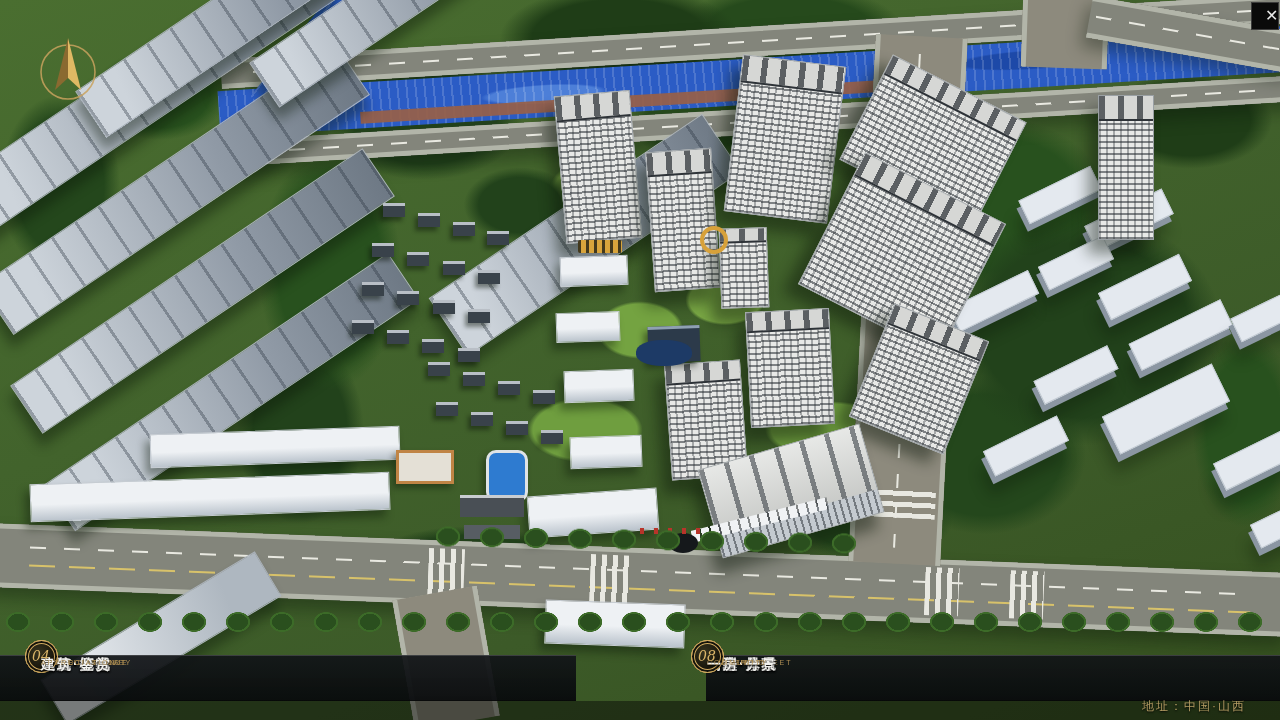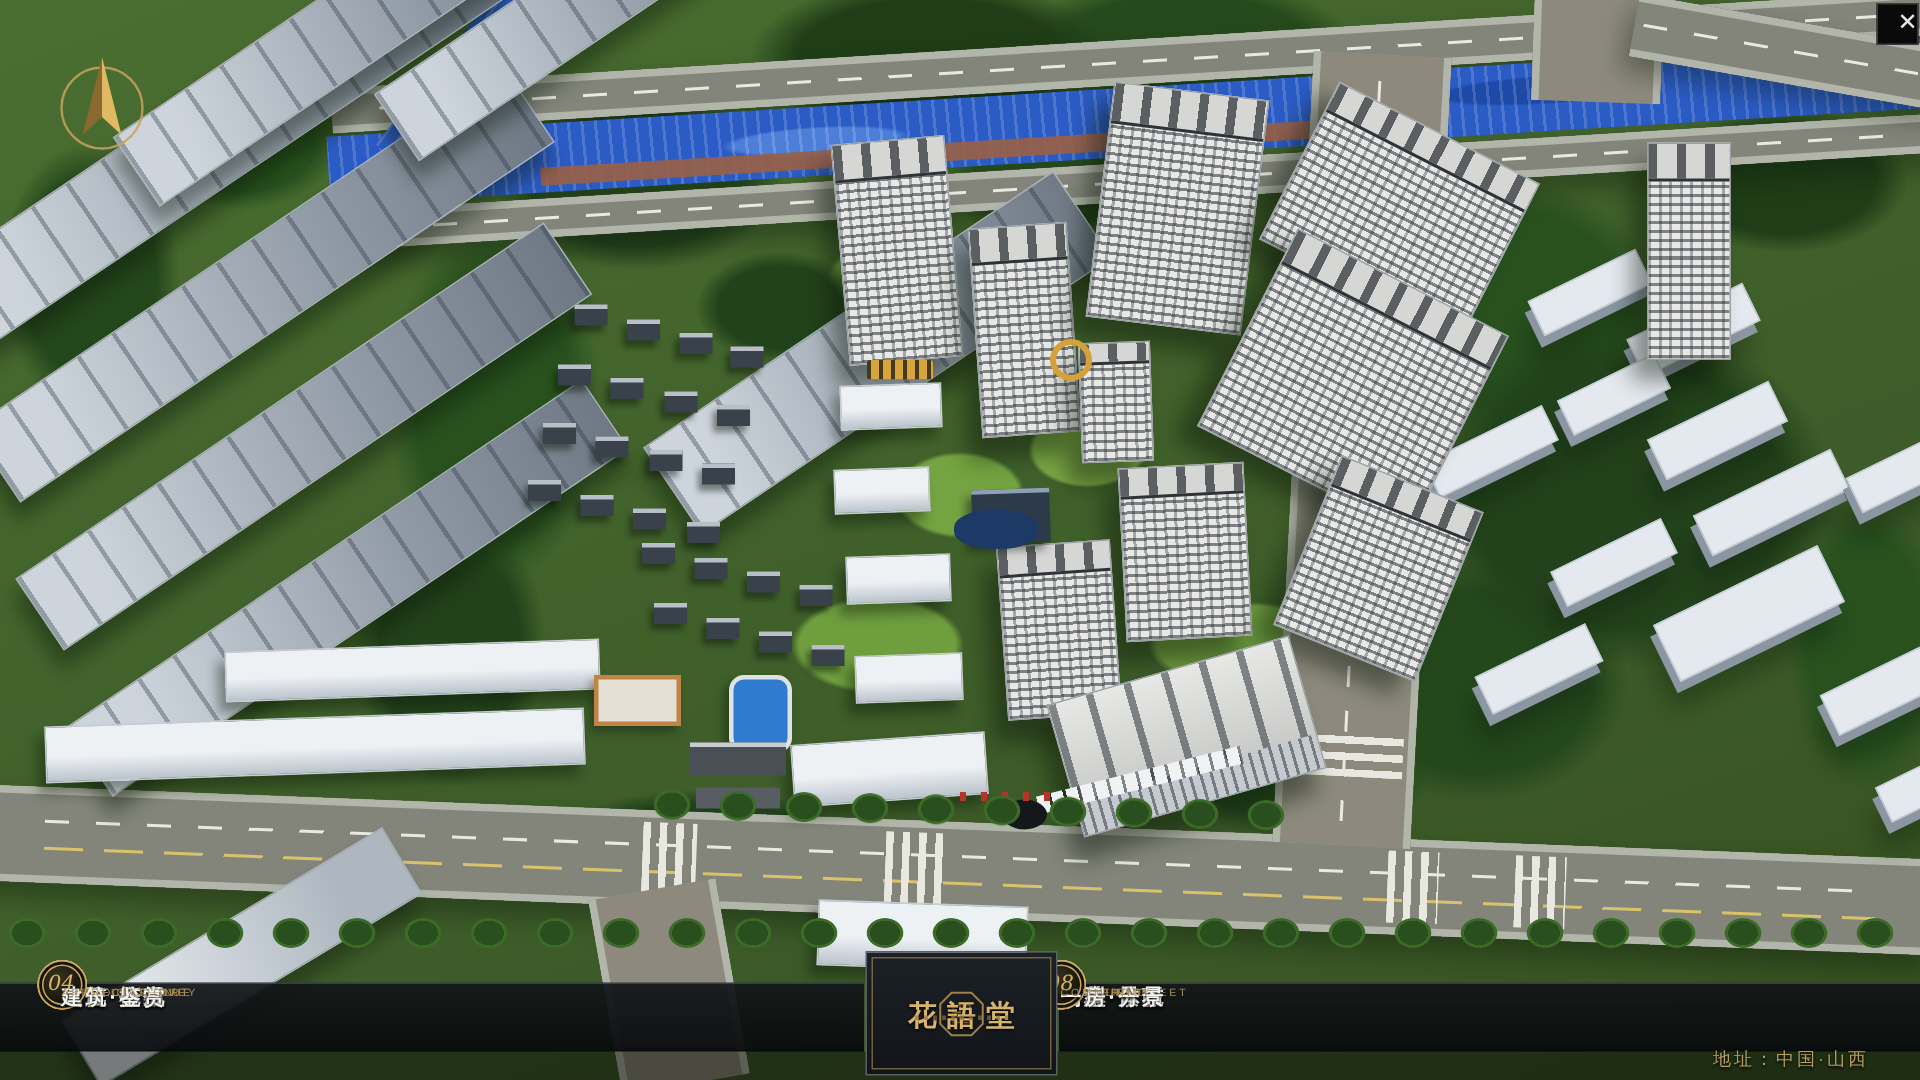--- a/index.html
+++ b/index.html
@@ -256,28 +256,20 @@
     </div>
     <div class="nav-item">
       <span class="badge">04</span>
       <span class="nav-txt">
           <span class="zh">建筑·鉴赏</span>
       <span class="en">APPRECIATION</span>
         </span>
     </div>
   </div>
 
-  <div class="logo-box">
-    <svg class="seal" width="34" height="34" viewBox="0 0 36 36">
-      <polygon points="11,3 25,3 33,11 33,25 25,33 11,33 3,25 3,11" fill="none" stroke="#9f8147" stroke-width="1.4"></polygon>
-      <path d="M12 12h5v5h-5z M19 12h5v12h-5z M12 20h5v4h-5z" fill="none" stroke="#9f8147" stroke-width="1.1"></path>
-    </svg>
-    <div class="logo-title">花語堂</div>
-    <div class="logo-sub"></div>
-  </div>
 
   <div class="bar right">
     <div class="nav-item">
       <span class="badge">05</span>
       <span class="nav-txt">
           <span class="zh">园林·景观</span>
       <span class="en">GARDEN STREET</span>
         </span>
     </div>
     <div class="nav-item">

